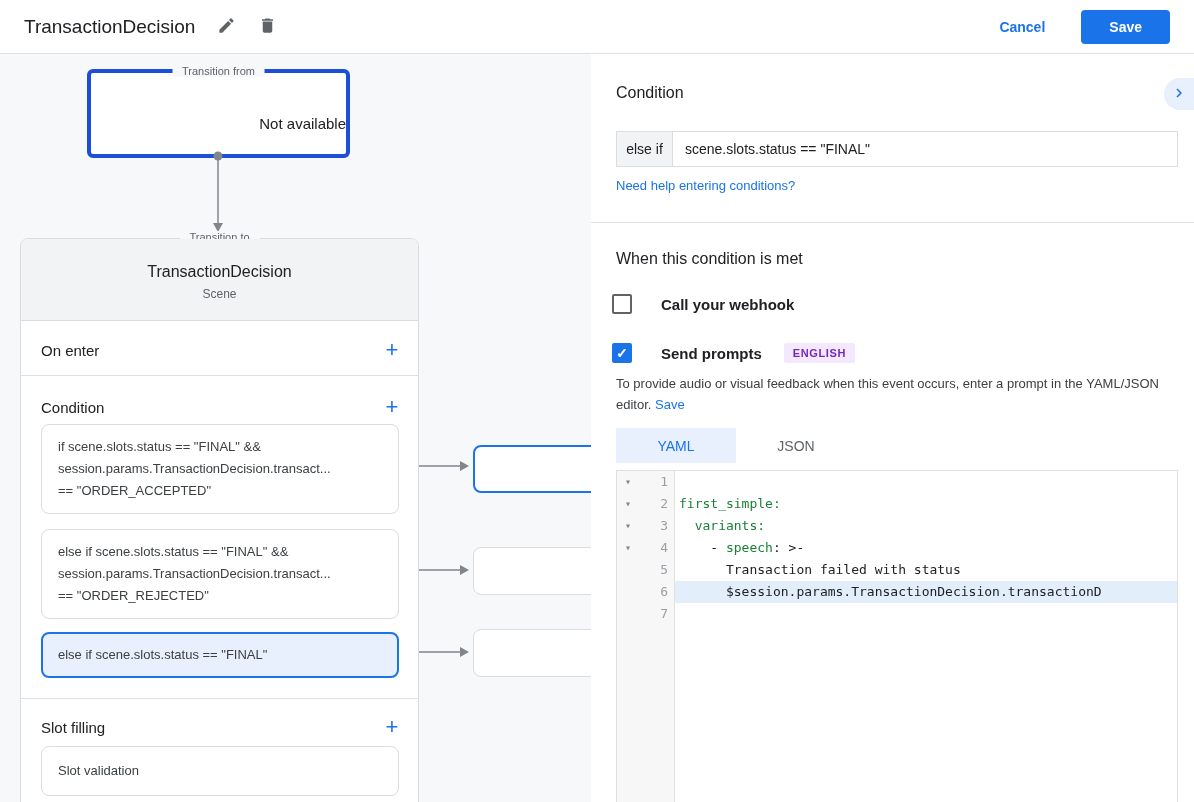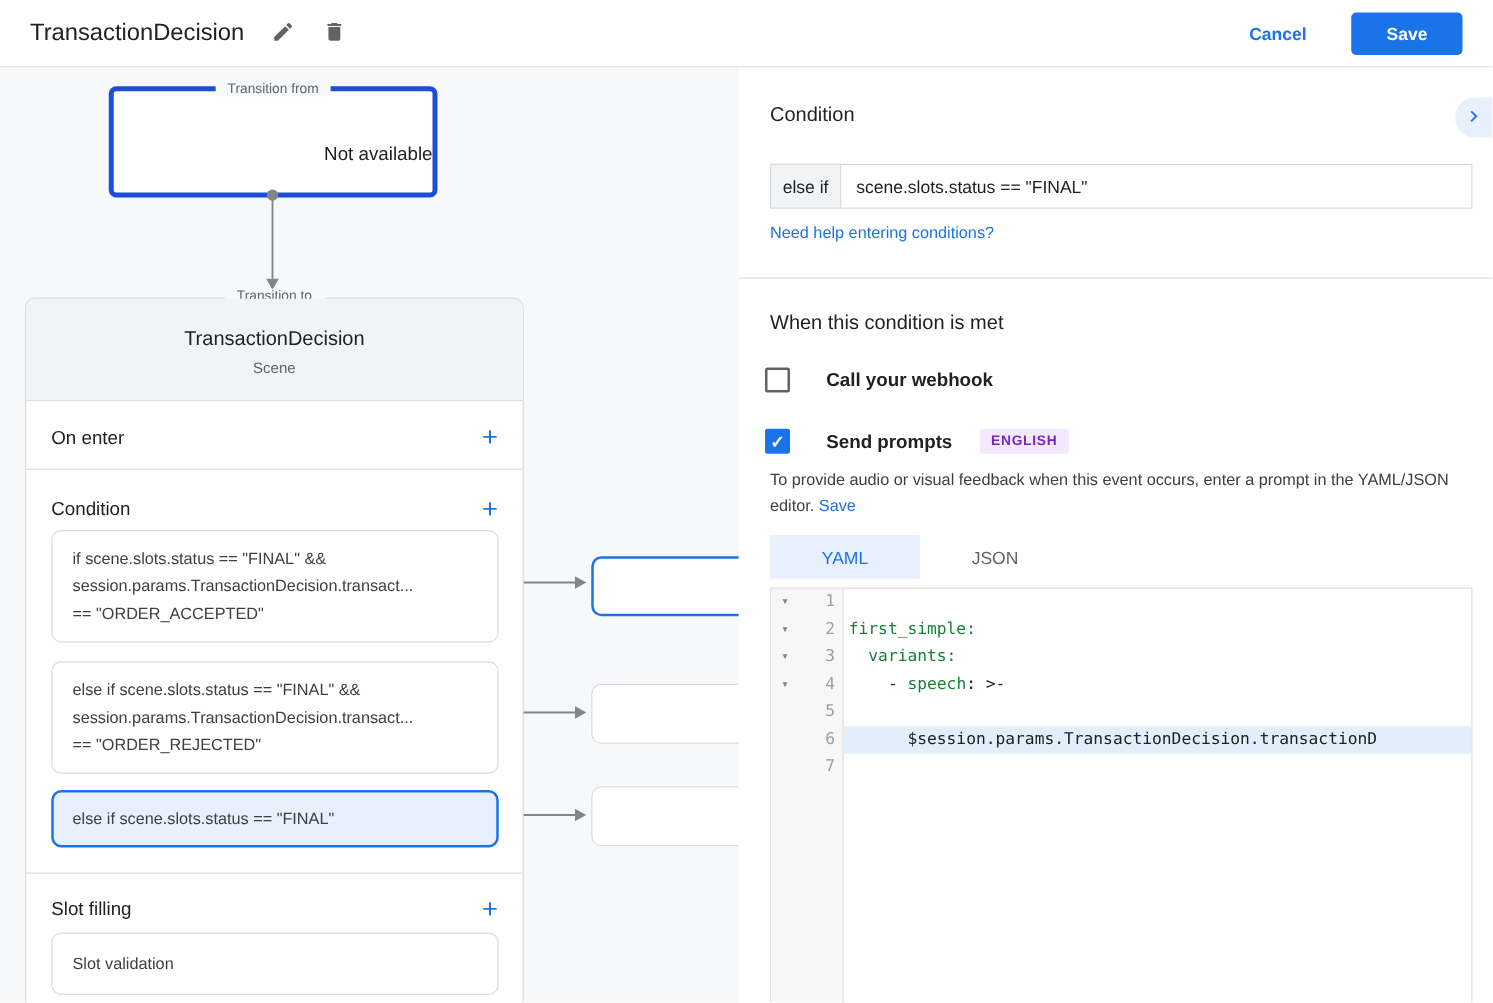--- a/index.html
+++ b/index.html
@@ -268,20 +268,21 @@
       <div class="code-row">
         <div class="gutter"><span class="fold">▾</span><span class="lnum">3</span></div>
         <div class="code-text"><span class="yaml-key">  variants:</span></div>
       </div>
       <div class="code-row">
         <div class="gutter"><span class="fold">▾</span><span class="lnum">4</span></div>
         <div class="code-text"><span class="yaml-plain">    - </span><span class="yaml-key">speech</span><span class="yaml-plain">: &gt;-</span></div>
       </div>
       <div class="code-row">
         <div class="gutter"><span class="fold"></span><span class="lnum">5</span></div>
+        <div class="code-text"><span class="yaml-plain">      Transaction failed with status</span></div>
       </div>
       <div class="code-row highlight">
         <div class="gutter"><span class="fold"></span><span class="lnum">6</span></div>
         <div class="code-text"><span class="yaml-plain">      $session.params.TransactionDecision.transactionD</span></div>
       </div>
       <div class="code-row">
         <div class="gutter"><span class="fold"></span><span class="lnum">7</span></div>
         <div class="code-text"></div>
       </div>
       <div class="gutter-fill"></div>

